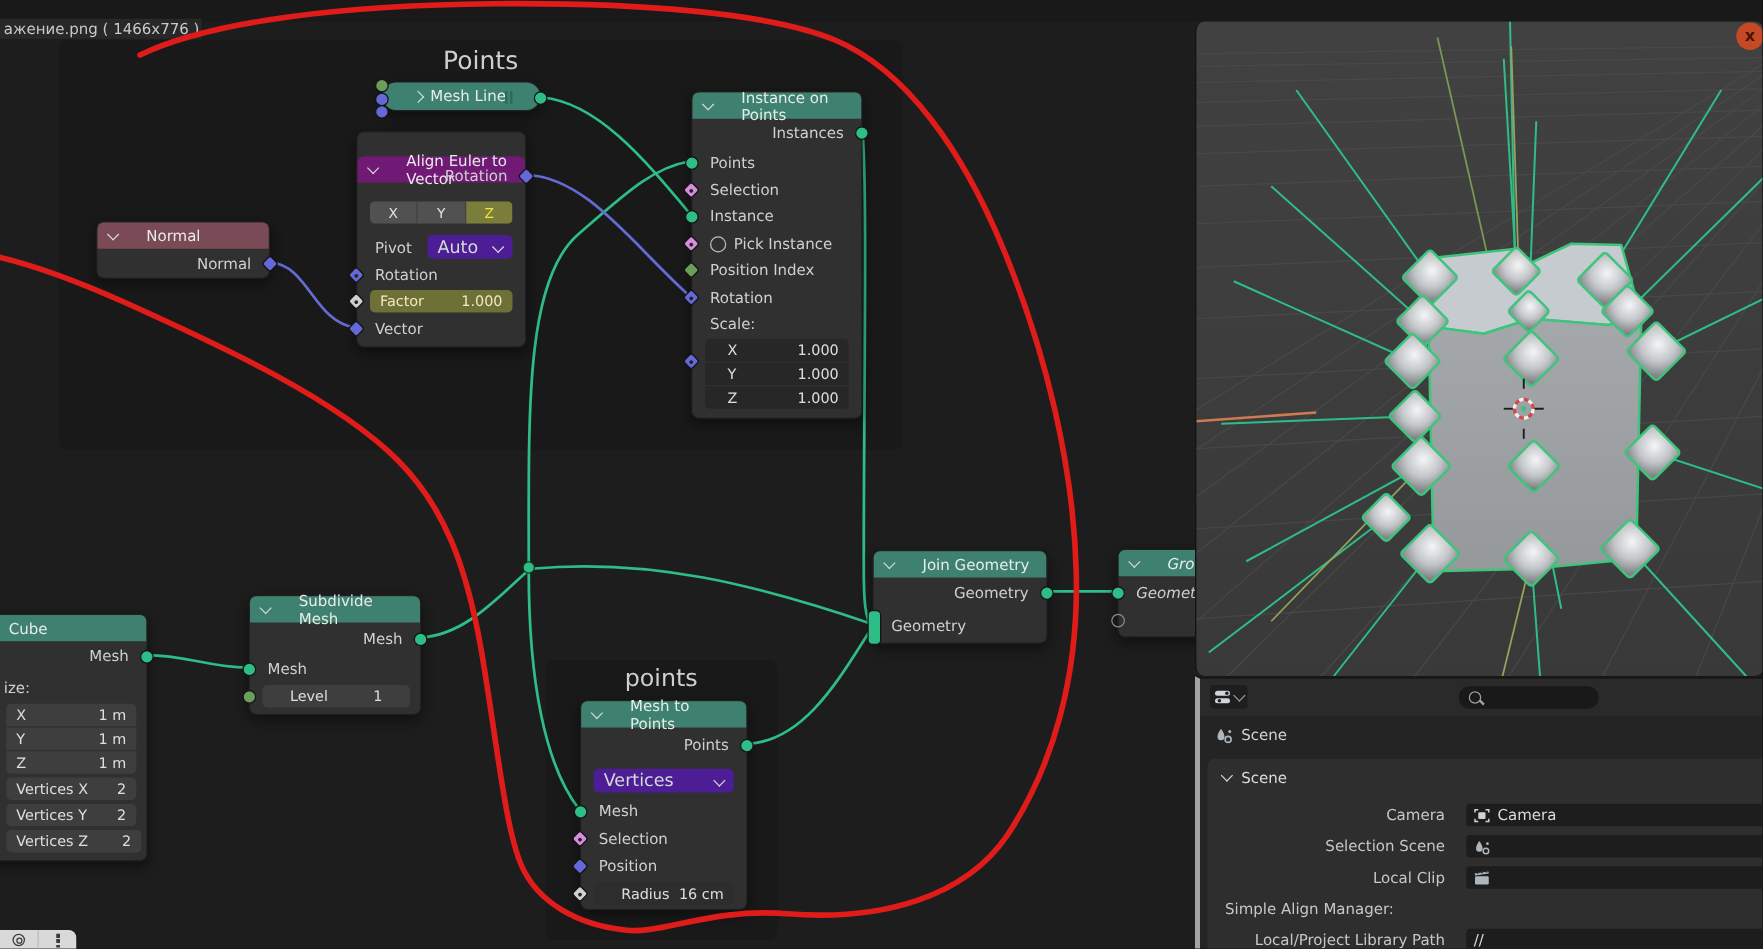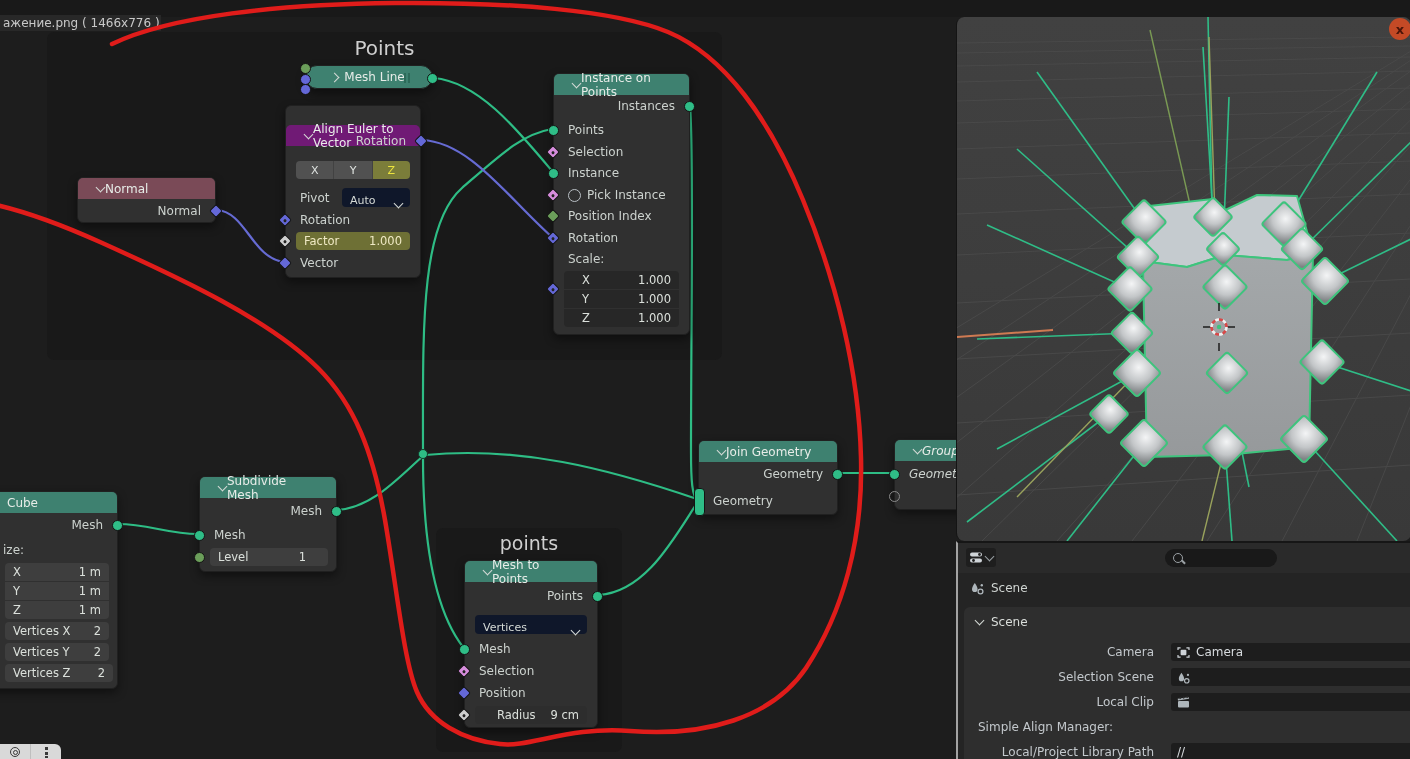--- a/index.html
+++ b/index.html
@@ -9,56 +9,56 @@
   .tab{position:absolute;left:0;top:15px;width:158px;height:16px;background:#282828;z-index:7;
        display:flex;align-items:center;padding-left:3px;font-size:12px;color:#c9c9c9;white-space:nowrap;}
   
   .editor{position:absolute;left:0;top:0;width:956px;height:759px;overflow:hidden;background:#1d1d1d;}
   .frame{position:absolute;background:#191919;border-radius:7px;z-index:1;}
   .frame-label{position:absolute;width:100%;text-align:center;top:4px;font-size:20px;color:#cfcfcf;z-index:2;}
   svg.wires{position:absolute;left:0;top:0;z-index:2;pointer-events:none;}
   .node{position:absolute;background:#303030;border:1px solid #202020;border-radius:6px;
         box-shadow:0 4px 10px rgba(0,0,0,.45);z-index:3;box-sizing:border-box;}
   .hd{position:absolute;left:0;right:0;top:0;height:21px;border-radius:5px 5px 0 0;
-      display:flex;align-items:center;gap:1px;padding:0 19px;font-size:12px;color:#e7ece8;box-sizing:border-box;}
+      display:flex;align-items:center;gap:23px;padding:0 9px;font-size:12px;color:#e7ece8;box-sizing:border-box;}
   .hd-geo{background:#3e8170;} .hd-conv{background:#701a75;margin-top:19px;} .hd-input{background:#7a4a57;}
   .chev{width:6px;height:6px;border-right:1.4px solid #d6dbd7;border-bottom:1.4px solid #d6dbd7;
         transform:rotate(45deg);margin-top:-3px;flex:none;}
   .chev.right{transform:rotate(-45deg);margin-top:0;margin-left:-2px;}
   .lbl{position:absolute;font-size:12px;color:#ccd2ce;line-height:16px;white-space:nowrap;}
   .lbl.r{right:14px;} .lbl.l{left:14px;}
   .sock{position:absolute;width:11px;height:11px;border:1px solid #141414;box-sizing:border-box;z-index:5;border-radius:50%;}
   .sock.d{transform:rotate(45deg);border-radius:2.5px;width:10px;height:10px;}
   .s-geo{background:#2fbd87;} .s-vec{background:#6468d8;} .s-bool{background:#d78ddd;}
   .s-int{background:#6b9e5a;} .s-field{background:#cfcfcf;}
   .dot::after{content:"";position:absolute;left:2.5px;top:2.5px;right:2.5px;bottom:2.5px;background:#232323;border-radius:50%;}
   .multi{position:absolute;width:9px;height:26px;background:#2fbd87;border:1px solid #141414;border-radius:4px;z-index:5;}
   .fld{position:absolute;height:18px;background:#3e3e3e;border-radius:4px;display:flex;align-items:center;
        justify-content:space-between;padding:0 8px;font-size:11.5px;color:#dbe0db;box-sizing:border-box;}
   .fld.dark{background:#272727;}
   .fld.olive{background:#6e7035;color:#efe9c4;}
-  .dd{position:absolute;height:19px;background:#0f172a;border-radius:4px;display:flex;align-items:flex-end;
-      justify-content:space-between;padding:0 8px;font-size:11px;color:#d5dad6;box-sizing:border-box;}
+  .dd{position:absolute;height:19px;background:#4c1d95;border-radius:4px;display:flex;align-items:center;
+      justify-content:space-between;padding:0 8px;font-size:14px;color:#d5dad6;box-sizing:border-box;}
   .axis{position:absolute;display:flex;height:18px;border-radius:4px;overflow:hidden;}
   .axis div{flex:1;background:#515151;display:flex;align-items:center;justify-content:center;
             font-size:11px;color:#dfe3e0;border-right:1px solid #424242;}
   .axis div:last-child{border-right:none;}
   .axis .active{background:#7b7d3a;color:#ece43e;}
   .checkbox{width:13px;height:13px;border:1.4px solid #b9bfc4;border-radius:7px;box-sizing:border-box;display:inline-block;}
   .pause{position:absolute;display:flex;gap:2px;}
   .pause i{display:block;width:2px;height:10px;background:#2c6a59;}
   .pill{border-radius:12px !important;justify-content:center;}
   
   .viewport{position:absolute;left:956px;top:17px;width:454px;height:524px;border-radius:8px;overflow:hidden;
             background:linear-gradient(#414141,#393939);z-index:4;border-left:1px solid #141414;}
   .closebtn{position:absolute;left:432px;top:1px;width:22px;height:22px;border-radius:50%;background:#c44a26;
             color:#4a1408;font-size:13px;font-weight:bold;display:flex;align-items:center;justify-content:center;z-index:9;}
   
   .props{position:absolute;left:956px;top:541px;width:454px;height:218px;background:#242424;z-index:4;
-         border-left:2px solid #a3a3a3;border-top:2px solid #161616;box-sizing:border-box;font-size:12px;}
+         border-left:4px solid #a3a3a3;border-top:2px solid #161616;box-sizing:border-box;font-size:12px;}
   .props-header{position:absolute;left:0;top:0;width:100%;height:30px;background:#2a2a2a;}
   .ed-btn{position:absolute;left:8px;top:5px;width:30px;height:19px;background:#1e1e1e;border-radius:3px;
           display:flex;align-items:center;justify-content:center;gap:2px;}
   .search{position:absolute;left:207px;top:6px;width:112px;height:18px;background:#191919;border-radius:9px;
           display:flex;align-items:center;padding-left:8px;box-sizing:border-box;}
   .mag{width:8px;height:8px;border:1.4px solid #9aa0a4;border-radius:50%;position:relative;}
   .mag::after{content:"";position:absolute;left:7px;top:7px;width:5px;height:1.6px;background:#9aa0a4;transform:rotate(45deg);}
   .crumb{position:absolute;left:12px;top:38px;display:flex;align-items:center;gap:7px;color:#d0d5d2;}
   .panel{position:absolute;left:6px;top:64px;width:460px;height:154px;background:#2e2e2e;border-radius:6px 0 0 0;}
   .panel-h{position:absolute;left:12px;top:8px;display:flex;align-items:center;gap:8px;color:#dadedb;}
@@ -232,21 +232,21 @@
     <div class="node" style="left:199px;top:476px;width:138px;height:96px;">
       <div class="hd hd-geo">
           <span class="chev"></span>
         <span>Subdivide Mesh</span>
         </div>
       <div class="lbl r" style="top:26px;">Mesh</div>
       <span class="sock s-geo" style="right:-6px;top:28.5px;"></span>
       <div class="lbl l" style="top:50px;">Mesh</div>
       <span class="sock s-geo" style="left:-6px;top:52.5px;"></span>
       <div class="fld" style="left:10px;right:8px;top:71px;">
-        <span style="margin-left:0;">Level</span>
+        <span style="margin-left:14px;">Level</span>
         <span style="margin-right:14px;">1</span>
         </div>
       <span class="sock s-int" style="left:-6px;top:74.5px;"></span>
     </div>
 
     <div class="node" style="left:464px;top:560px;width:134px;height:168px;">
       <div class="hd hd-geo">
           <span class="chev"></span>
         <span>Mesh to Points</span>
         </div>
@@ -257,21 +257,21 @@
         <span class="chev" style="margin-top:-1px;"></span>
       </div>
       <div class="lbl l" style="top:80px;">Mesh</div>
       <span class="sock s-geo" style="left:-6px;top:82.5px;"></span>
       <div class="lbl l" style="top:102px;">Selection</div>
       <span class="sock d s-bool dot" style="left:-6px;top:104.5px;"></span>
       <div class="lbl l" style="top:124px;">Position</div>
       <span class="sock d s-vec" style="left:-6px;top:126.5px;"></span>
       <div class="fld" style="left:10px;right:10px;top:145px;background:#2d2d2d;">
         <span style="margin-left:14px;">Radius</span>
-        <span>9 cm</span>
+        <span>16 cm</span>
         </div>
       <span class="sock d s-field dot" style="left:-6px;top:148.5px;"></span>
     </div>
 
     <div class="node" style="left:698px;top:440px;width:140px;height:75px;">
       <div class="hd hd-geo">
           <span class="chev"></span>
         <span>Join Geometry</span>
         </div>
       <div class="lbl r" style="top:25px;">Geometry</div>

